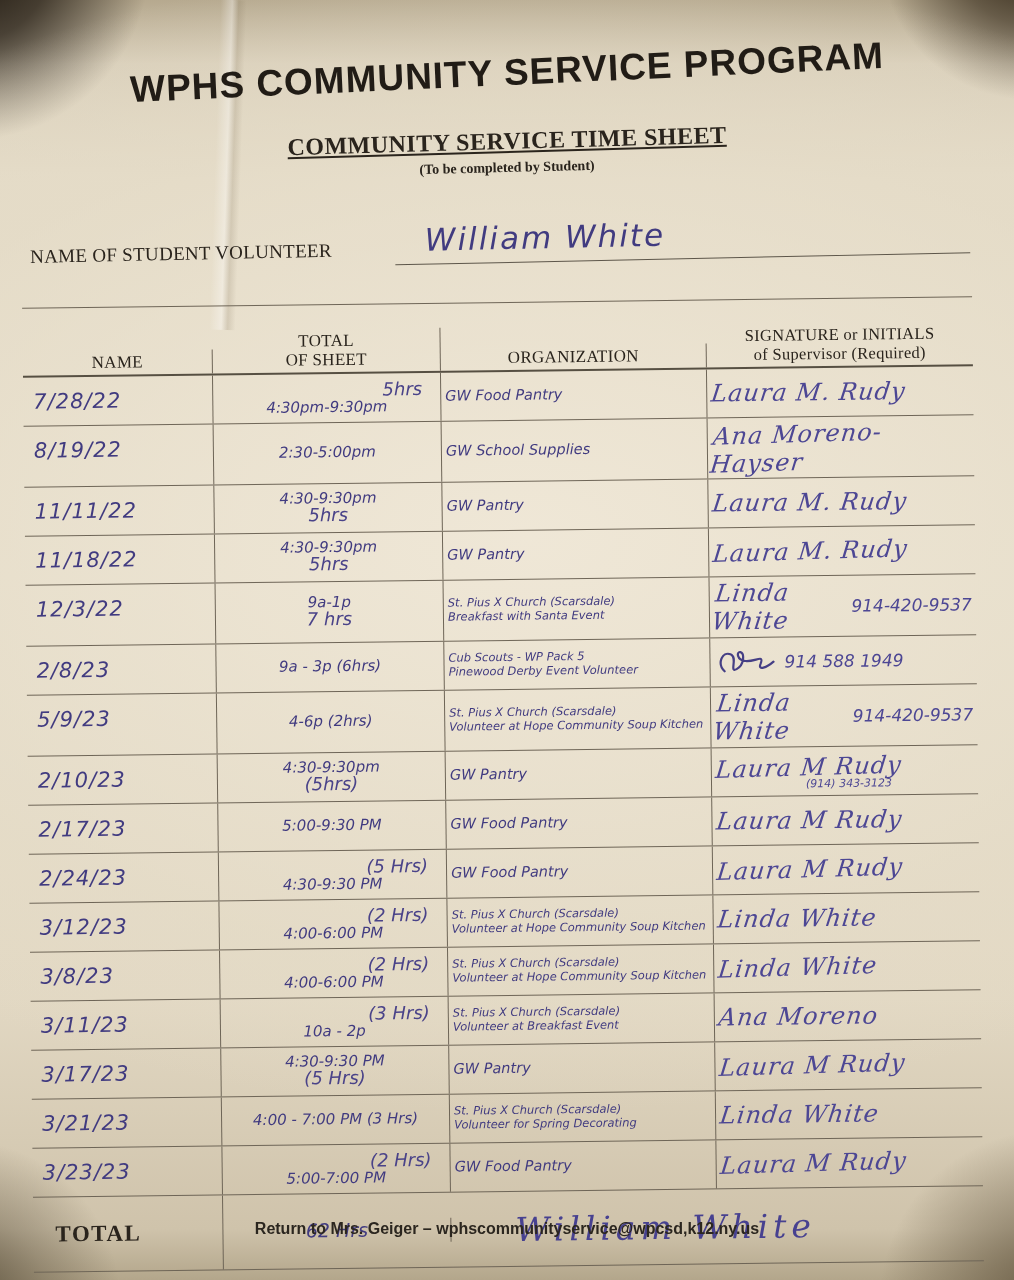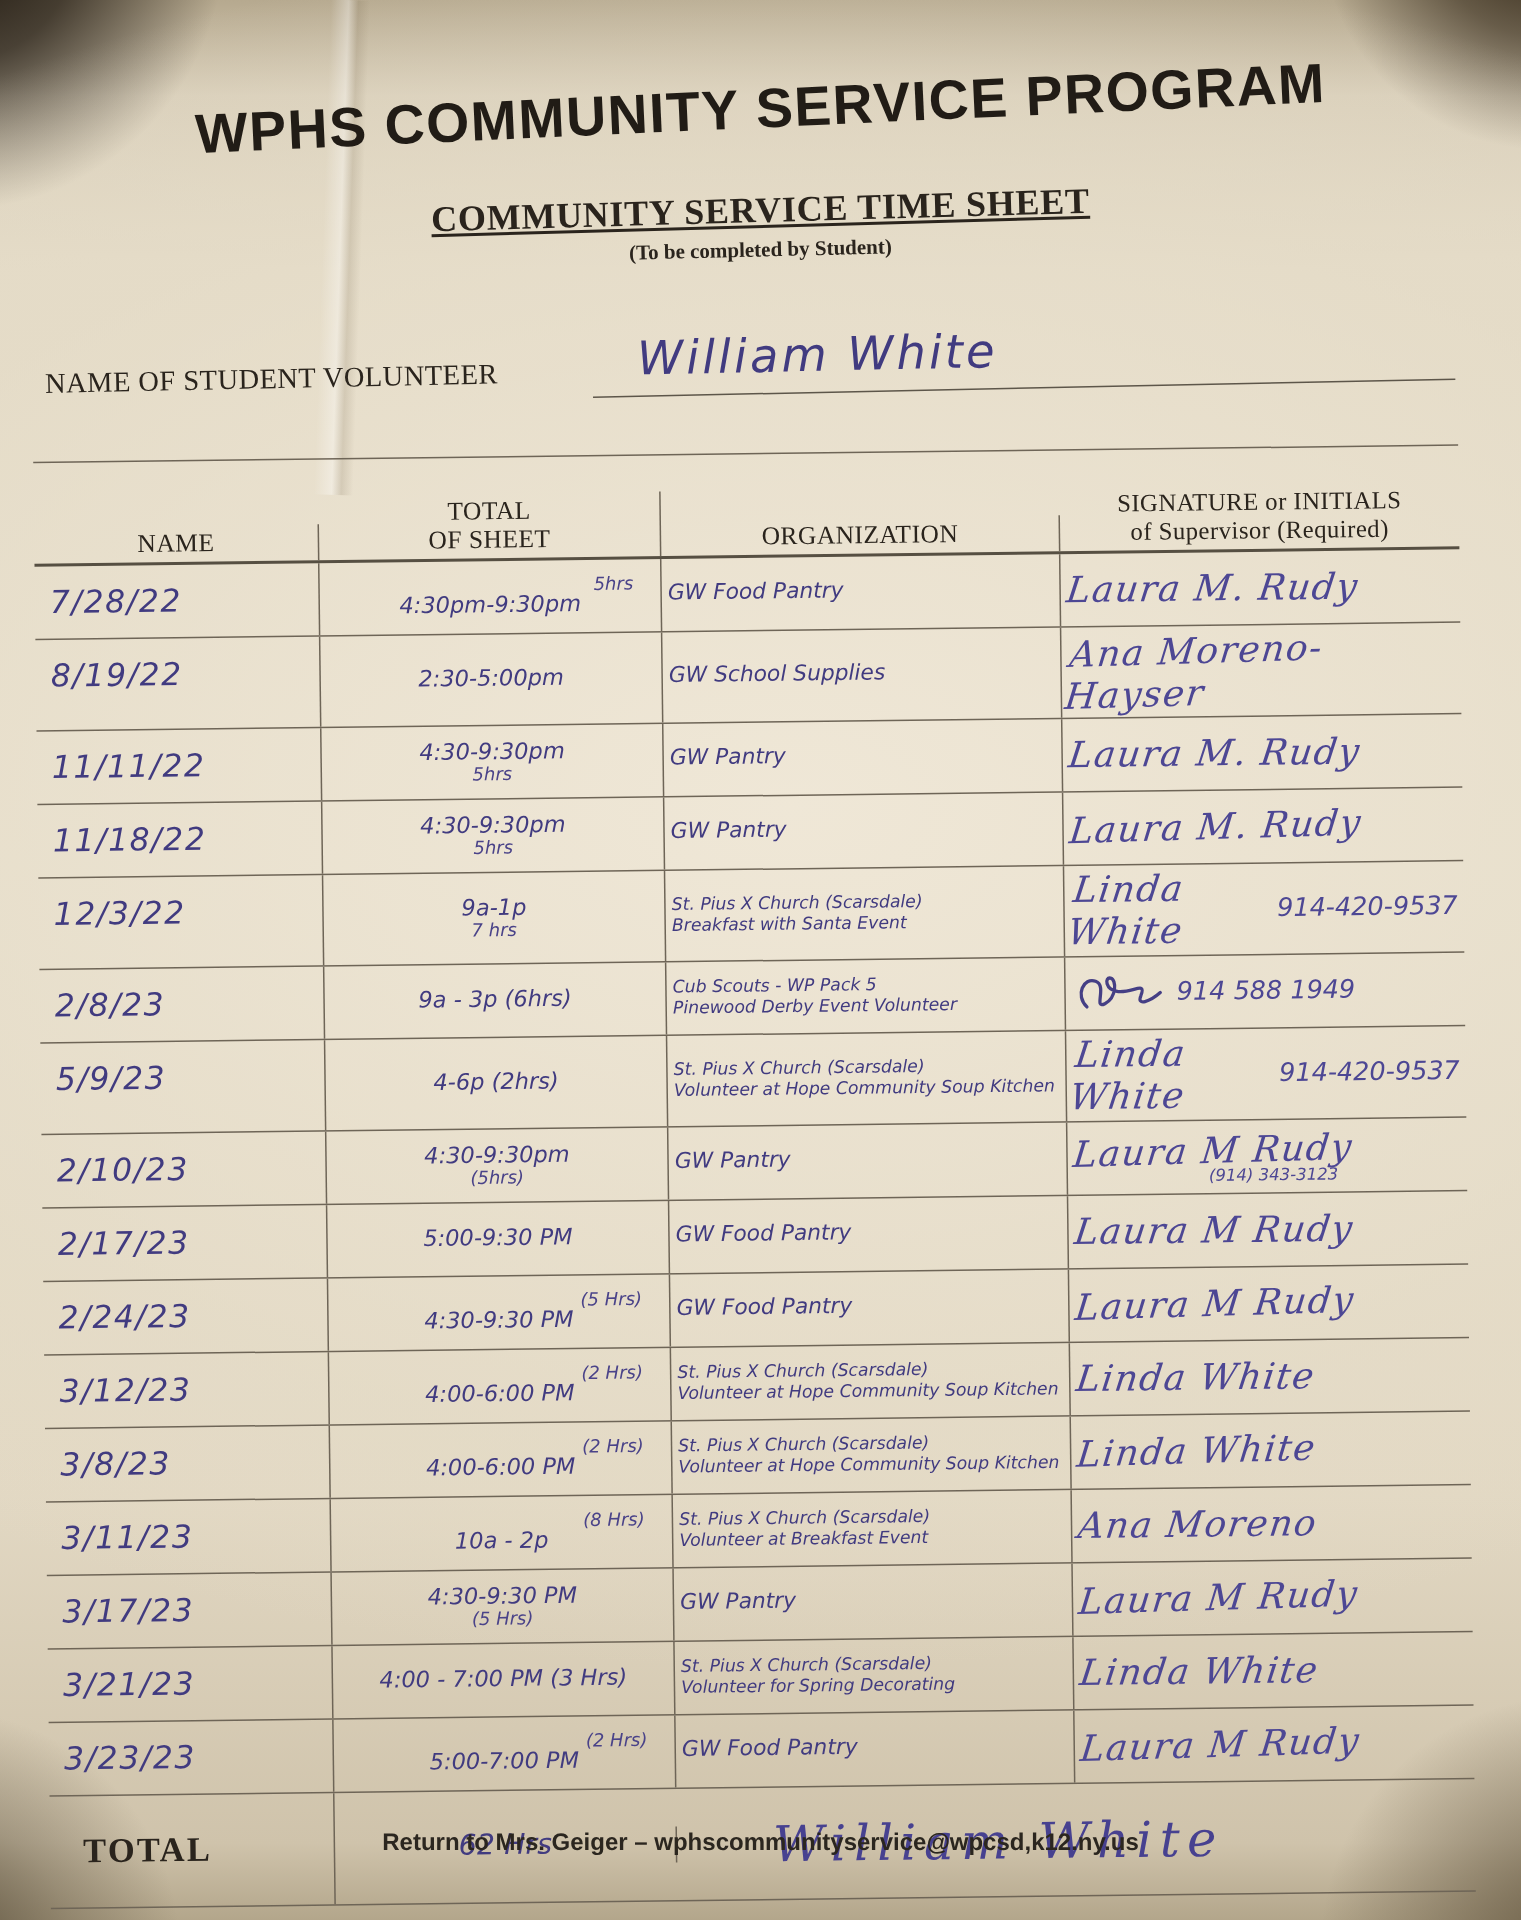--- a/index.html
+++ b/index.html
@@ -78,21 +78,21 @@
   .th{font-size:17px;letter-spacing:.3px;display:flex;flex-direction:column;justify-content:flex-end;}
   .th .l2{line-height:1.15;}
   .c-date.th,.c-org.th{align-items:center;}
   .c-hours.th{align-items:center;}
   .c-sig.th{align-items:center;font-size:16.5px;}
 
   .hw{font-family:"DejaVu Sans", sans-serif;font-style:italic;color:#413b80;white-space:nowrap;}
   .date{font-size:21px;letter-spacing:1px;padding-left:6px;line-height:44px;}
   .c-hours{display:flex;flex-direction:column;justify-content:center;line-height:1.05;}
   .hours-main{font-size:15px;}
-  .note{font-size:12px;color:#4a4389;}
+  .note{font-size:18px;color:#4a4389;}
   .note.above{align-self:flex-end;margin-right:14px;}
   .note.below{align-self:center;}
   .c-org{display:flex;flex-direction:column;justify-content:center;line-height:1.2;}
   .org1{font-size:14.5px;}
   .org1.small{font-size:11.5px;}
   .org2{font-size:11.5px;}
   .c-sig{display:flex;flex-direction:column;justify-content:center;overflow:visible;}
   .sigline{display:flex;align-items:center;gap:8px;}
   .signature{
     font-family:"DejaVu Serif", serif;font-style:italic;
@@ -349,21 +349,21 @@
             </div>
             <div class="td c-sig">
               <span class="sigline">
                 <span class="signature">Linda White</span>
               </span>
             </div>
           </div>
           <div class="tr">
             <div class="td c-date"><span class="hw date">3/11/23</span></div>
             <div class="td c-hours">
-              <span class="note above hw">(8 Hrs)</span>
+              <span class="note above hw">(3 Hrs)</span>
               <span class="hw hours-main">10a - 2p</span>
             </div>
             <div class="td c-org">
               <span class="hw org1 small">St. Pius X Church (Scarsdale)</span>
               <span class="hw org2">Volunteer at Breakfast Event</span>
             </div>
             <div class="td c-sig">
               <span class="sigline">
                 <span class="signature">Ana Moreno</span>
               </span>

